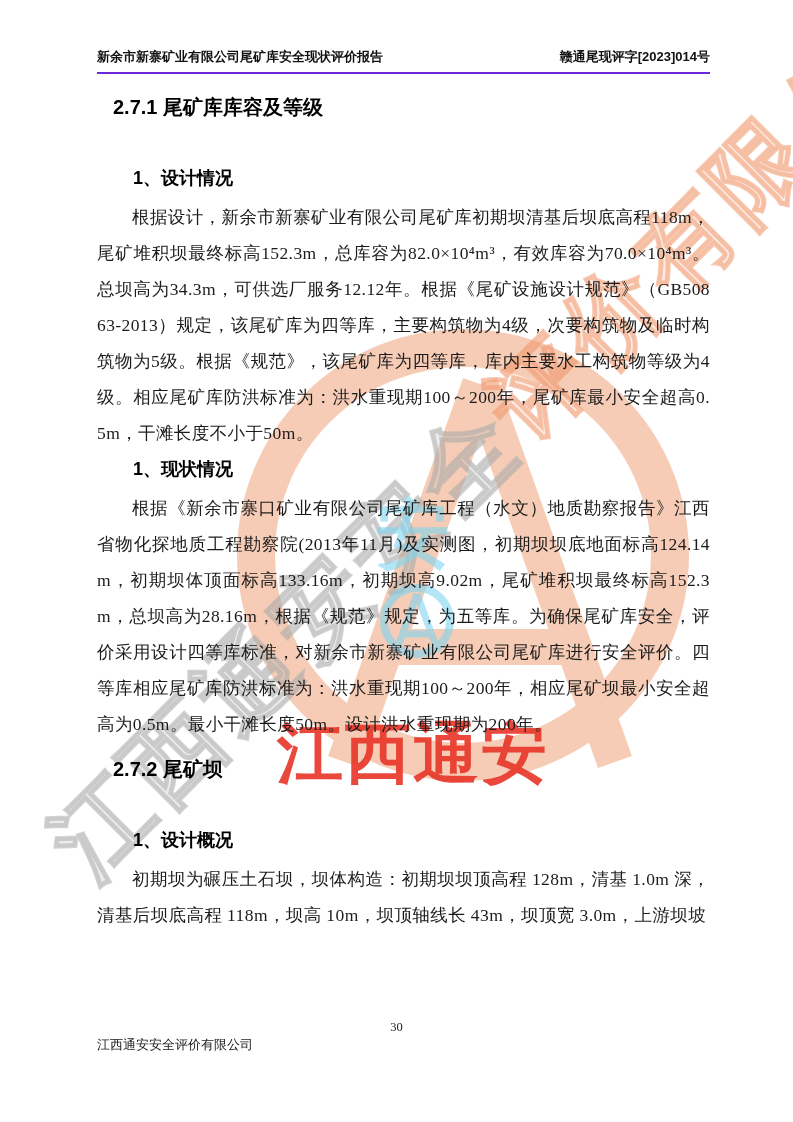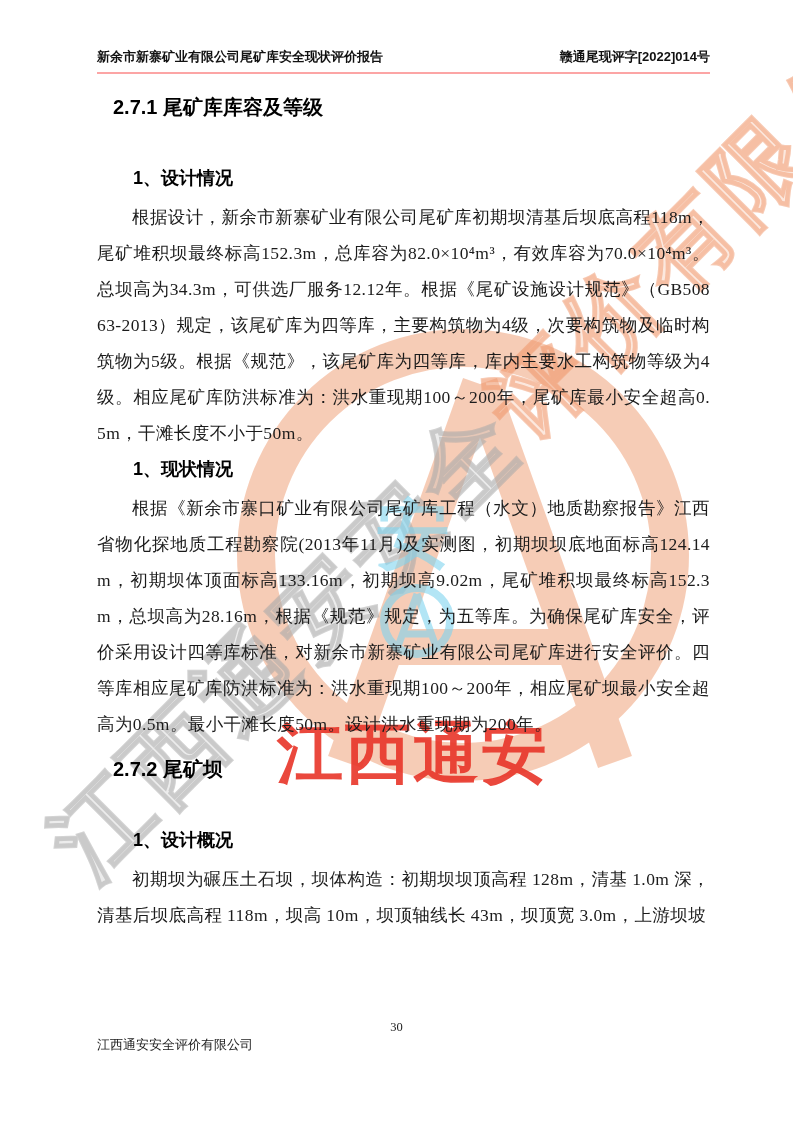--- a/index.html
+++ b/index.html
@@ -43,21 +43,21 @@
     font-weight:bold;font-size:66px;line-height:1;letter-spacing:2px;
     color:rgba(232,52,40,0.9);
   }
   
   .content{position:absolute;inset:0;z-index:1;}
   .doc-header{
     position:absolute;top:48px;left:97px;width:613px;
     display:flex;justify-content:space-between;align-items:flex-end;
     font-family:"Liberation Sans", sans-serif;
     font-size:13px;font-weight:bold;color:#111;
-    padding-bottom:6px;border-bottom:2px solid #fca5a5;
+    padding-bottom:6px;border-bottom:2px solid #6d28d9;
   }
   .doc-body{position:absolute;top:86px;left:97px;width:613px;}
   .h-section{
     font-family:"Liberation Sans", sans-serif;
     font-size:20px;font-weight:bold;line-height:26px;color:#000;
     margin:8px 0 0 16px;
   }
   .h-sub{
     font-family:"Liberation Sans", sans-serif;
     font-size:18px;font-weight:bold;line-height:24px;color:#000;
@@ -103,21 +103,21 @@
       <path d="M39 12 L18 70 M39 12 L60 70 M26 52 L52 52" fill="none" stroke="#7fd4ef" stroke-width="7"></path>
     </svg>
 
     <div class="wm-red">江西通安</div>
   </div>
 
   <div class="content">
 
     <div class="doc-header">
       <span>新余市新寨矿业有限公司尾矿库安全现状评价报告</span>
-      <span>赣通尾现评字[2022]014号</span>
+      <span>赣通尾现评字[2023]014号</span>
     </div>
 
     <div class="doc-body">
 
       <div class="h-section">2.7.1 尾矿库库容及等级</div>
 
       <div class="h-sub">1、设计情况</div>
 
       <p class="para">根据设计，新余市新寨矿业有限公司尾矿库初期坝清基后坝底高程118m，尾矿堆积坝最终标高152.3m，总库容为82.0×10⁴m³，有效库容为70.0×10⁴m³。总坝高为34.3m，可供选厂服务12.12年。根据《尾矿设施设计规范》（GB50863-2013）规定，该尾矿库为四等库，主要构筑物为4级，次要构筑物及临时构筑物为5级。根据《规范》，该尾矿库为四等库，库内主要水工构筑物等级为4级。相应尾矿库防洪标准为：洪水重现期100～200年，尾矿库最小安全超高0.5m，干滩长度不小于50m。</p>
 

